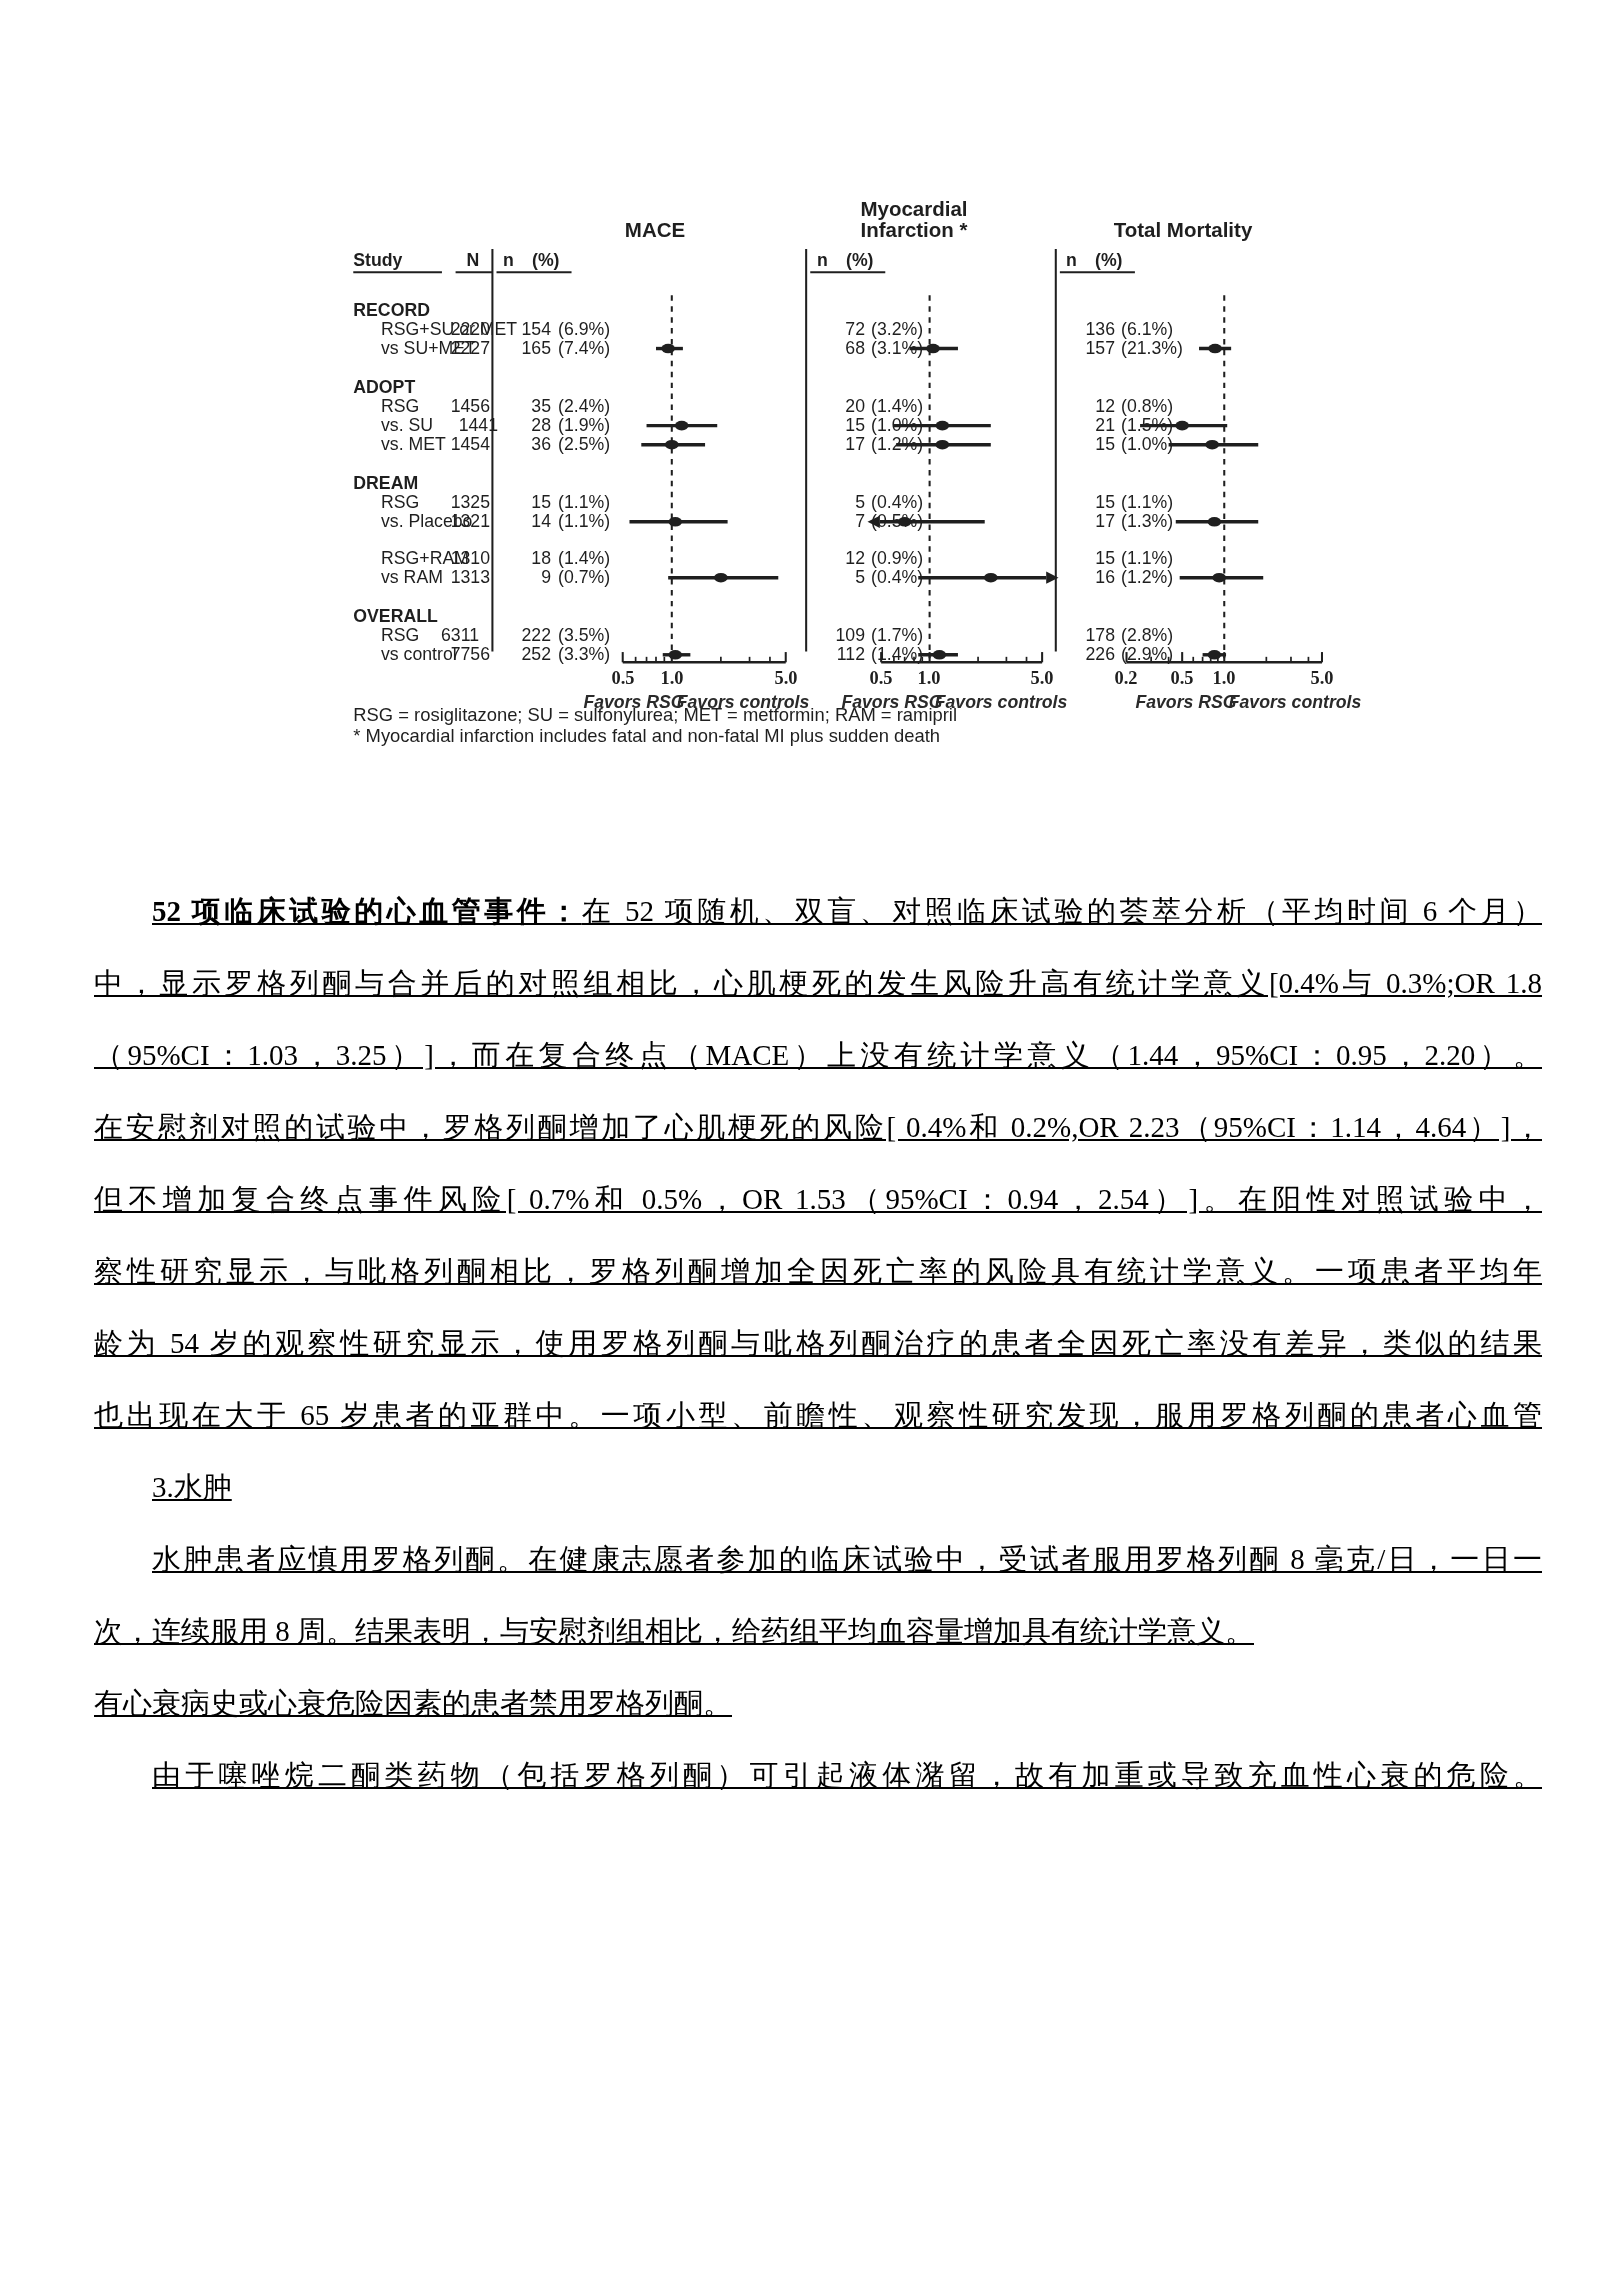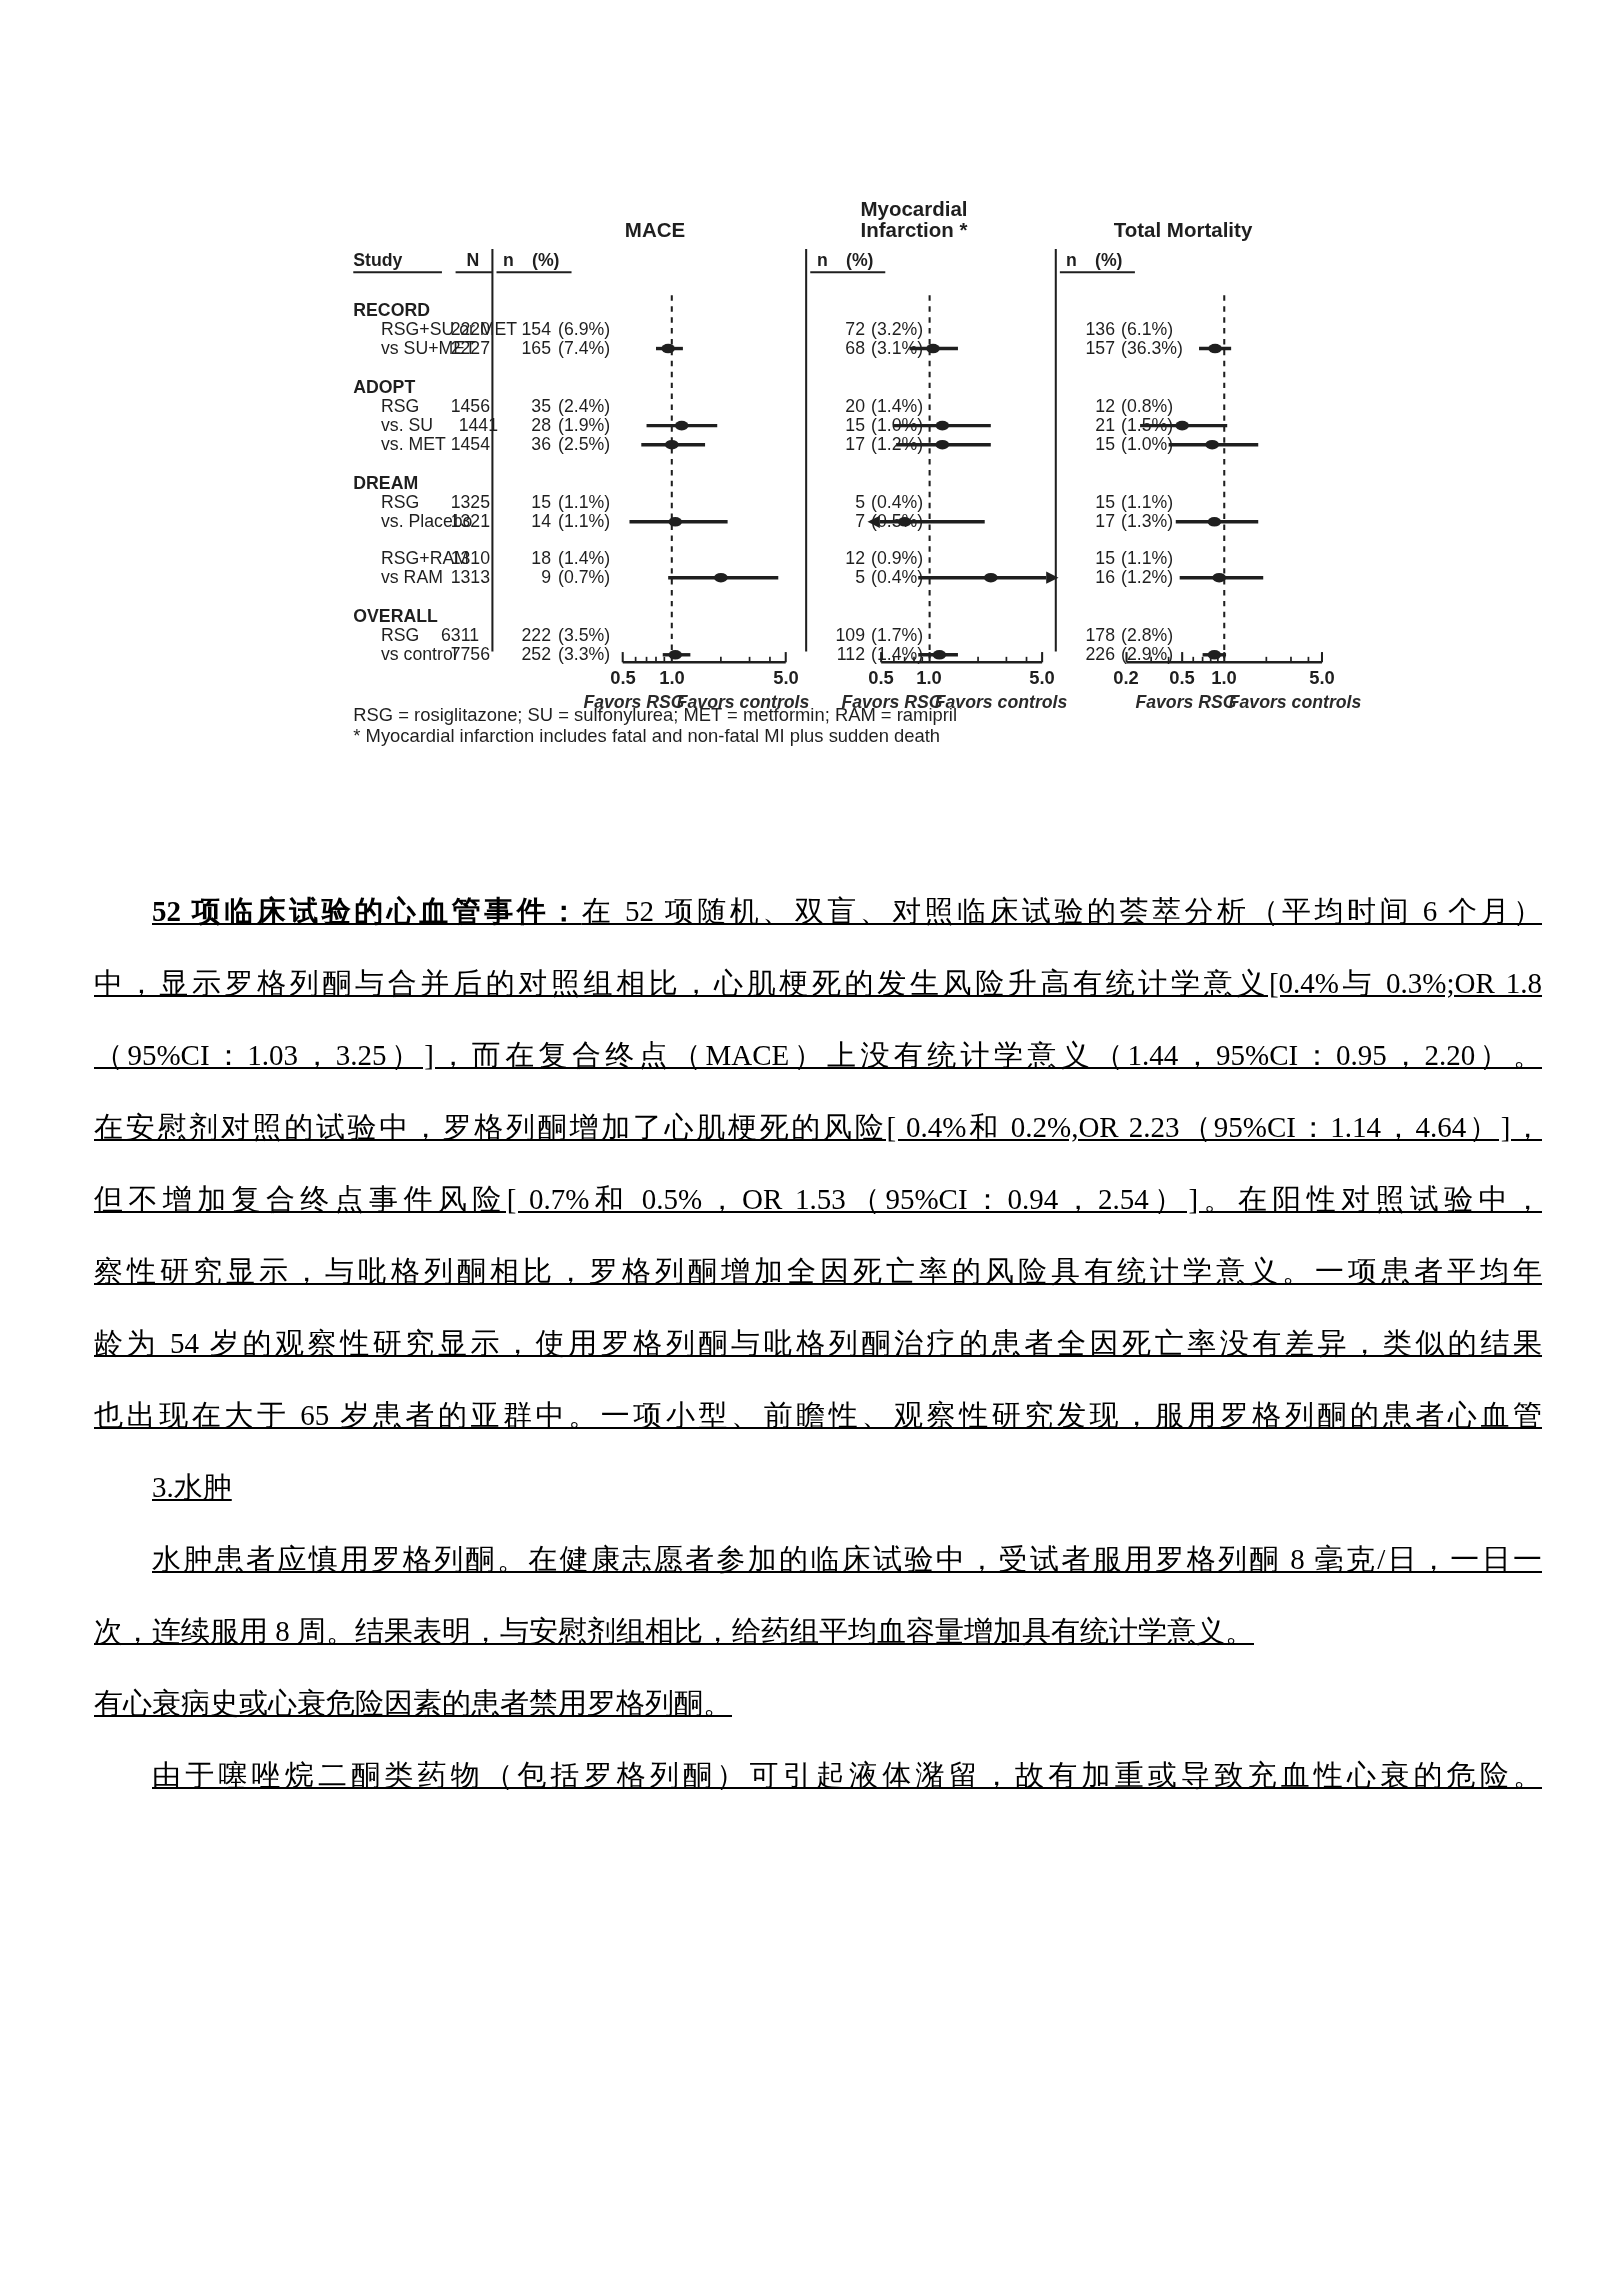--- a/index.html
+++ b/index.html
@@ -6,21 +6,21 @@
   .page{position:relative;width:1623px;height:2295px;background:#ffffff;overflow:hidden;
         font-family:"Liberation Sans","DejaVu Sans",sans-serif;}
   
   .figure{position:absolute;left:341px;top:193px;width:1064px;height:573px;}
   .figure svg{position:absolute;left:0;top:0;}
   .ft{position:absolute;font-size:17.7px;color:#1f1f1f;white-space:nowrap;line-height:20.5px;}
   .ft.b{font-weight:bold;}
   .ft.center{transform:translateX(-50%);}
   .ft.rbox{text-align:right;}
   .ft.title{font-size:20.5px;font-weight:bold;}
-  .ft.tick{font-size:18.4px;font-weight:bold;}
+  .ft.tick{font-size:18.4px;font-weight:bold;font-family:Liberation Serif, serif;}
   .ft.fav{font-size:17.7px;font-style:italic;font-weight:600;color:#2a2a2a;}
   .fig-footnote{position:absolute;left:12.3px;font-size:18.4px;color:#1f1f1f;white-space:nowrap;}
   .fn1{top:511px;}
   .fn2{top:532px;}
   
   .textblock{position:absolute;left:94px;top:875px;width:1448px;
              font-family:"Liberation Serif","DejaVu Serif",serif;color:#000;text-decoration:underline;}
   .tline{font-size:29px;height:72px;line-height:72px;text-align:justify;text-align-last:justify;overflow:hidden;}
   .tline.last{text-align:left;text-align-last:left;}
   .tline.ind{padding-left:58px;}
@@ -157,21 +157,21 @@
       <div class="ft " style="left: 530px; top: 126px;">(3.2%)</div>
       <div class="ft rbox" style="left: 719px; top: 126px; width: 55px;">136</div>
       <div class="ft " style="left: 780px; top: 126px;">(6.1%)</div>
       <div class="ft " style="left: 40px; top: 145px;">vs SU+MET</div>
       <div class="ft rbox" style="left: 89px; top: 145px; width: 60px;">2227</div>
       <div class="ft rbox" style="left: 155px; top: 145px; width: 55px;">165</div>
       <div class="ft " style="left: 217px; top: 145px;">(7.4%)</div>
       <div class="ft rbox" style="left: 469px; top: 145px; width: 55px;">68</div>
       <div class="ft " style="left: 530px; top: 145px;">(3.1%)</div>
       <div class="ft rbox" style="left: 719px; top: 145px; width: 55px;">157</div>
-      <div class="ft " style="left: 780px; top: 145px;">(36.3%)</div>
+      <div class="ft " style="left: 780px; top: 145px;">(21.3%)</div>
       <div class="ft b" style="left: 12.3px; top: 184px;">ADOPT</div>
       <div class="ft " style="left: 40px; top: 203px;">RSG</div>
       <div class="ft rbox" style="left: 89px; top: 203px; width: 60px;">1456</div>
       <div class="ft rbox" style="left: 155px; top: 203px; width: 55px;">35</div>
       <div class="ft " style="left: 217px; top: 203px;">(2.4%)</div>
       <div class="ft rbox" style="left: 469px; top: 203px; width: 55px;">20</div>
       <div class="ft " style="left: 530px; top: 203px;">(1.4%)</div>
       <div class="ft rbox" style="left: 719px; top: 203px; width: 55px;">12</div>
       <div class="ft " style="left: 780px; top: 203px;">(0.8%)</div>
       <div class="ft " style="left: 40px; top: 222px;">vs. SU</div>

